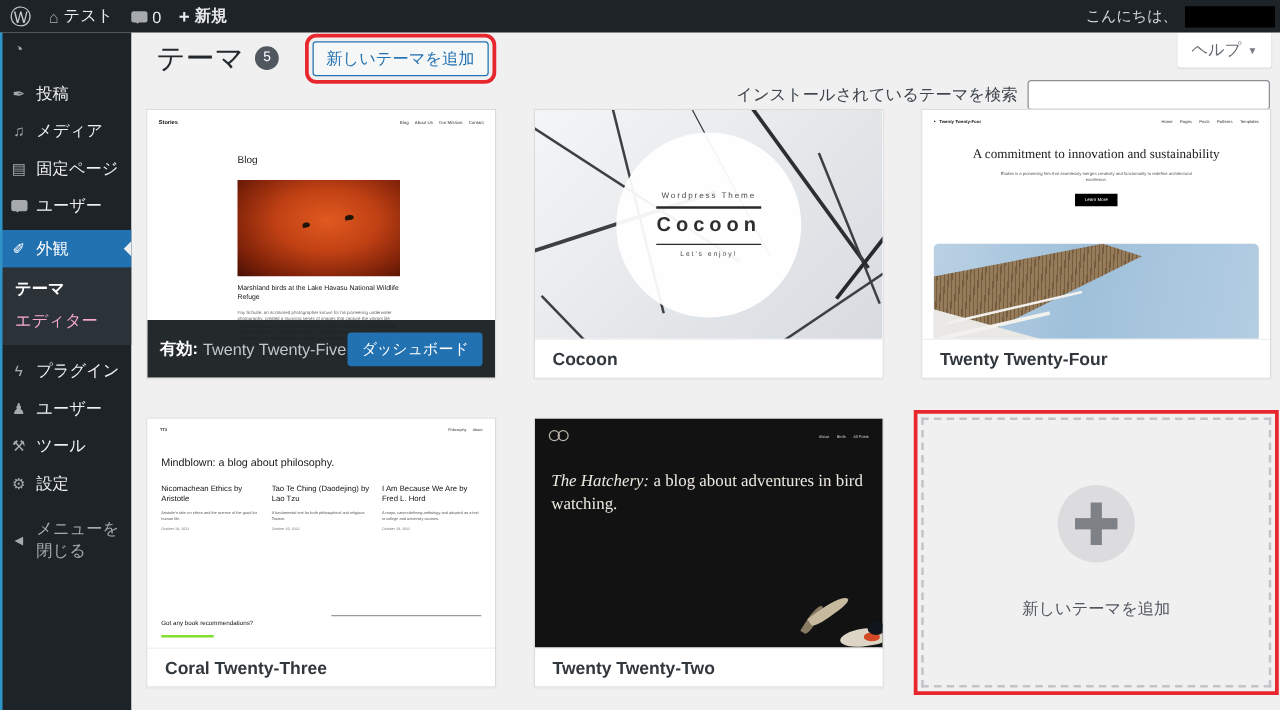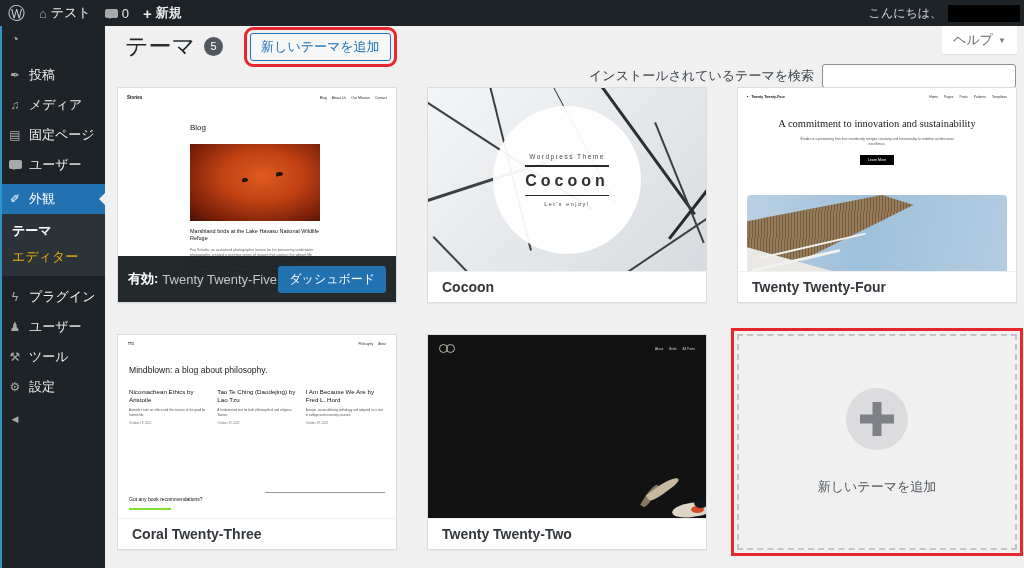--- a/index.html
+++ b/index.html
@@ -19,21 +19,21 @@
   
   #sidebar{position:absolute;left:0;top:26px;bottom:0;width:105px;background:#1d2327;font-size:13px;z-index:50;}
   .m-item{display:flex;align-items:center;gap:7px;padding:6px 8px;color:#f0f0f1;cursor:pointer;}
   .m-ico{width:14px;text-align:center;color:#a7aaad;font-size:12px;flex:none;}
   .m-sep{height:8px;}
   .m-active{background:#2271b1;color:#fff;position:relative;}
   .m-active .m-ico{color:#fff;}
   .m-active:after{content:"";position:absolute;right:0;top:50%;margin-top:-6px;
                   border:6px solid transparent;border-right-color:#f0f0f1;}
   .submenu{background:#2c3338;padding:4px 0 6px;}
-  .sm-item{padding:4px 12px;color:#eab308;cursor:pointer;}
+  .sm-item{padding:4px 12px;color:#f9a8d4;cursor:pointer;}
   .sm-current{color:#fff;font-weight:bold;}
   #screen-edge{position:absolute;left:0;top:26px;bottom:0;width:2px;background:#2e93c6;z-index:70;}
   
   #content{position:absolute;left:105px;top:26px;width:919px;height:542px;background:#f0f0f1;overflow:hidden;}
   #help-tab{position:absolute;top:0;right:7px;background:#fff;color:#646970;font-size:13px;
             padding:5px 11px;border-radius:0 0 2px 2px;box-shadow:0 1px 1px rgba(0,0,0,.08);cursor:pointer;
             display:flex;align-items:center;gap:5px;}
   #help-tab .caret{font-size:8px;color:#787c82;}
   #header-row{position:absolute;left:20px;top:5px;display:flex;align-items:center;}
   #page-title{font-size:23px;font-weight:400;color:#23282d;}
@@ -208,20 +208,21 @@
       <span class="m-ico">⚒</span>
       <span>ツール</span>
     </div>
     <div class="m-item">
       <span class="m-ico">⚙</span>
       <span>設定</span>
     </div>
     <div class="m-sep" style="height:6px;"></div>
     <div class="m-item" style="color:#a7aaad;">
       <span class="m-ico" style="font-size:9px;">◀</span>
+      <span>メニューを閉じる</span>
     </div>
   </div>
   <div id="screen-edge"></div>
 
   <div id="content">
 
     <div id="help-tab">
       <span>ヘルプ</span>
       <span class="caret">▼</span>
     </div>
@@ -363,20 +364,23 @@
             <span class="tt2-logo">
                 <i></i>
                 <i></i>
               </span>
             <span class="tt2-nav">
               <span>About</span>
               <span>Birds</span>
               <span>All Posts</span>
             </span>
           </div>
+          <div class="tt2-h1">
+            <em>The Hatchery:</em><span> a blog about adventures in bird watching.</span>
+          </div>
           <span class="b-wing2"></span>
           <span class="b-wing1"></span>
           <span class="b-body"></span>
           <span class="b-throat"></span>
           <span class="b-head"></span>
         </div>
         <div class="theme-name">Twenty Twenty-Two</div>
       </div>
 
       <div class="add-card">

